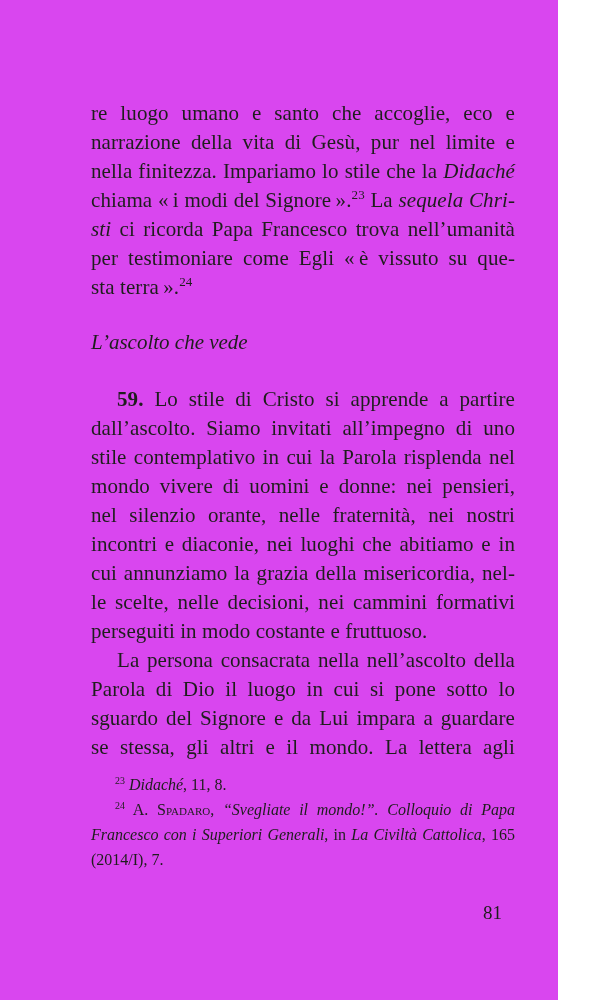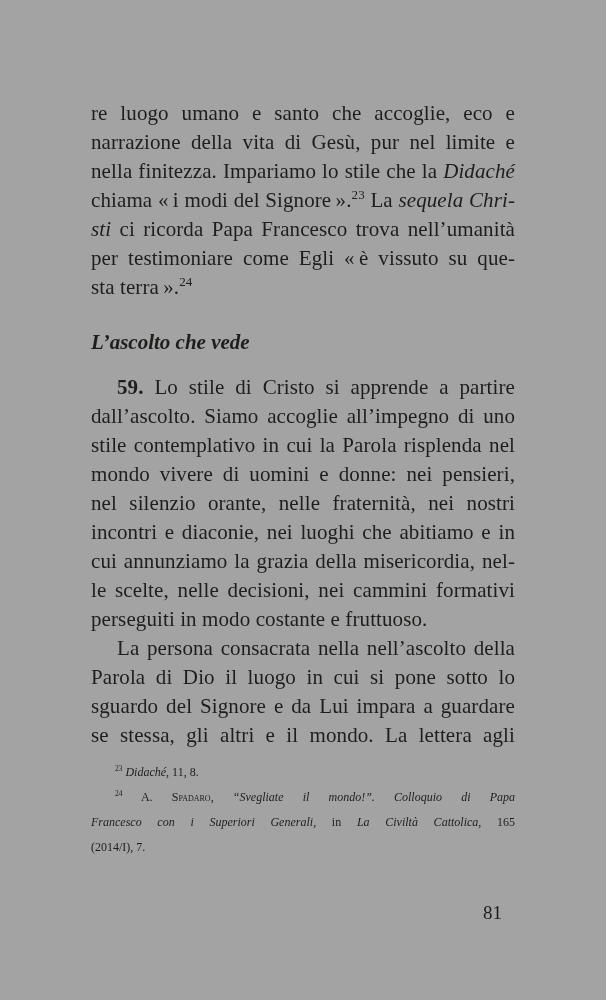--- a/index.html
+++ b/index.html
@@ -4,51 +4,51 @@
 <style>
   * { margin: 0; padding: 0; box-sizing: border-box; }
   html, body { width: 606px; height: 1000px; }
   body {
     background: #ffffff;
     font-family: "Liberation Serif", "DejaVu Serif", serif;
     color: #1e1e1c;
   }
   .page {
     position: relative;
-    width: 606px;
+    width: 558px;
     height: 1000px;
-    background: #a3a3a3;
+    background: #d946ef;
     overflow: hidden;
   }
   .text-block {
     position: absolute;
     left: 91px;
     top: 99px;
     width: 424px;
   }
   .block.body .line {
     font-size: 21px;
     line-height: 29px;
     letter-spacing: 0.1px;
   }
   .line.just {
     text-align: justify;
     -moz-text-align-last: justify;
     text-align-last: justify;
   }
   .line.ind { text-indent: 26px; }
-  .block.heading { margin-top: 26px; margin-bottom: 16px; font-weight: bold; }
+  .block.heading { margin-top: 26px; margin-bottom: 28px; }
   .block.heading .line {
     font-size: 21px;
     line-height: 29px;
     font-style: italic;
   }
   .block.footnotes { margin-top: 10px; }
   .block.footnotes .line {
-    font-size: 12px;
+    font-size: 16px;
     line-height: 25px;
     font-family: Liberation Serif, serif;
   }
   .block.footnotes .line.ind { text-indent: 24px; }
   .it { font-style: italic; }
   .bd { font-weight: bold; }
   .sc { font-variant: small-caps; }
   .sup {
     font-size: 0.62em;
     vertical-align: super;
@@ -77,21 +77,21 @@
         <div class="line just"><span>chiama « i modi del Signore ».</span><span class="sup">23</span><span> La </span><span class="it">sequela Chri-</span></div>
         <div class="line just"><span class="it">sti</span><span> ci ricorda Papa Francesco trova nell’umanità</span></div>
         <div class="line just"><span>per testimoniare come Egli « è vissuto su que-</span></div>
         <div class="line"><span>sta terra ».</span><span class="sup">24</span></div>
       </div>
       <div class="block heading">
         <div class="line"><span class="it">L’ascolto che vede</span></div>
       </div>
       <div class="block body">
         <div class="line just ind"><span class="bd">59.</span><span> Lo stile di Cristo si apprende a partire</span></div>
-        <div class="line just"><span>dall’ascolto. Siamo accoglie all’impegno di uno</span></div>
+        <div class="line just"><span>dall’ascolto. Siamo invitati all’impegno di uno</span></div>
         <div class="line just"><span>stile contemplativo in cui la Parola risplenda nel</span></div>
         <div class="line just"><span>mondo vivere di uomini e donne: nei pensieri,</span></div>
         <div class="line just"><span>nel silenzio orante, nelle fraternità, nei nostri</span></div>
         <div class="line just"><span>incontri e diaconie, nei luoghi che abitiamo e in</span></div>
         <div class="line just"><span>cui annunziamo la grazia della misericordia, nel-</span></div>
         <div class="line just"><span>le scelte, nelle decisioni, nei cammini formativi</span></div>
         <div class="line"><span>perseguiti in modo costante e fruttuoso.</span></div>
       </div>
       <div class="block body">
         <div class="line just ind"><span>La persona consacrata nella nell’ascolto della</span></div>

